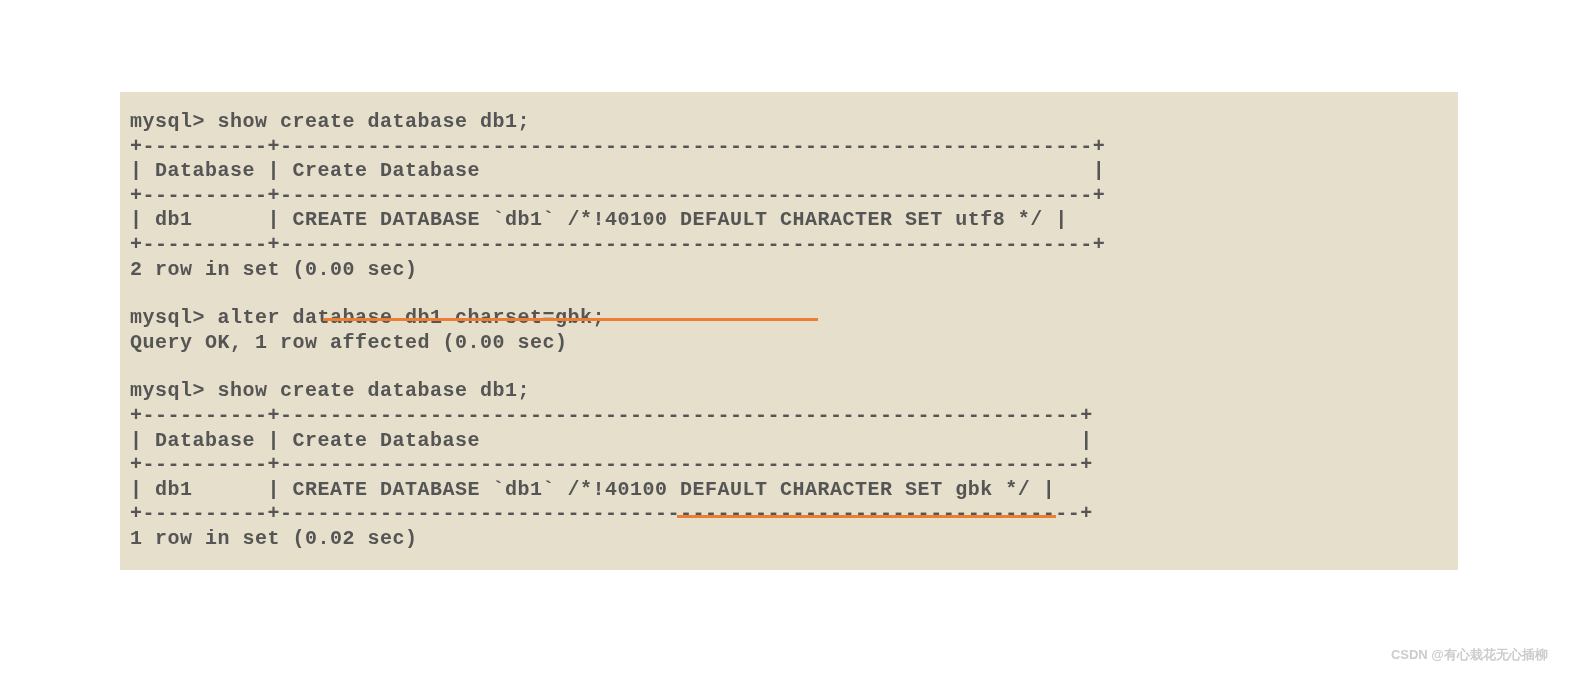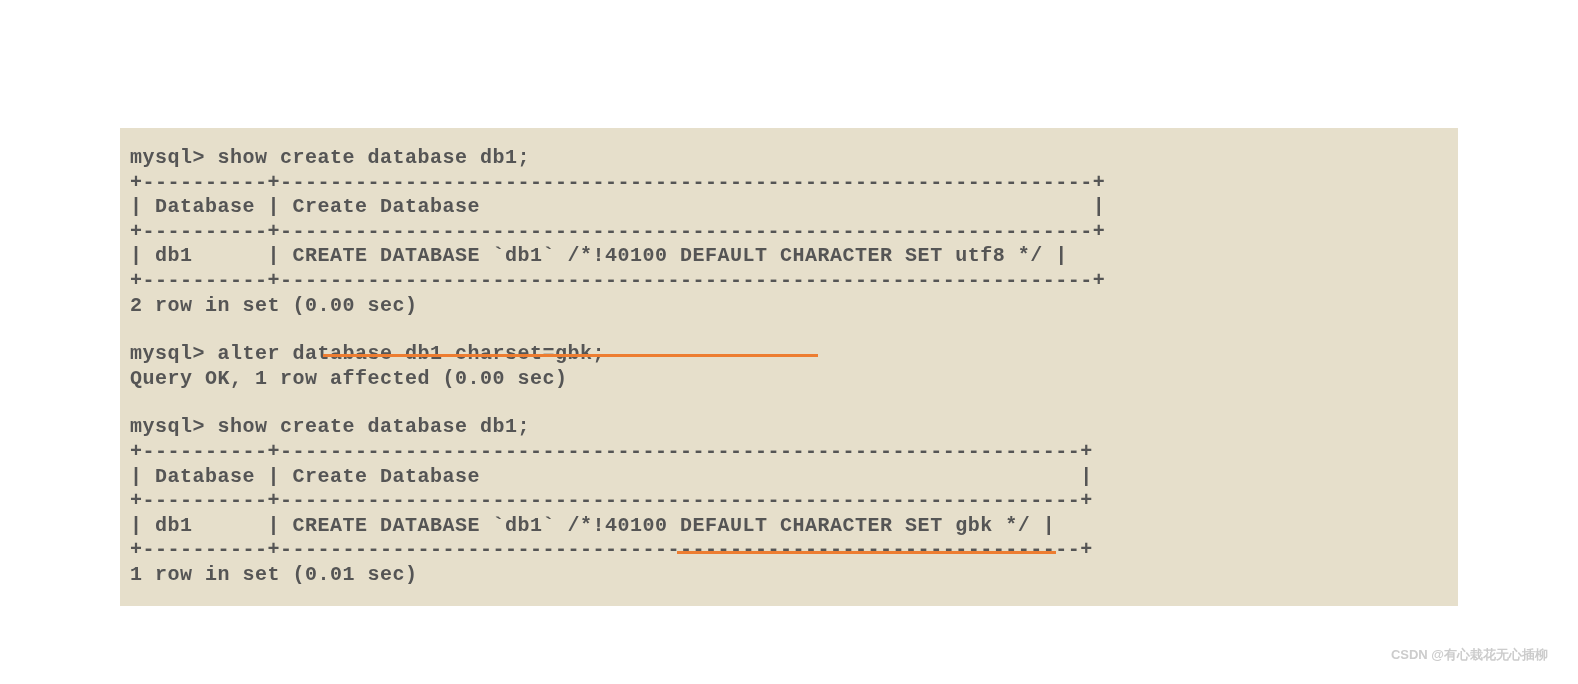--- a/index.html
+++ b/index.html
@@ -11,21 +11,21 @@
       background: #ffffff;
       font-family: 'Courier New', monospace;
       padding: 20px;
       width: 1578px;
       height: 684px;
       position: relative;
     }
     .terminal {
       background: #e6dfcb;
       padding: 18px 10px;
-      margin: 108px 100px 0 100px;
+      margin: 72px 100px 0 100px;
       position: relative;
     }
     .line {
       font-family: 'Courier New', 'DejaVu Sans Mono', monospace;
       font-size: 20px;
       color: #555555;
       font-weight: bold;
       white-space: pre;
       line-height: 1.23;
       letter-spacing: 0.5px;
@@ -73,19 +73,19 @@
   <div class="blank-line"></div>
   <div class="line">mysql&gt; alter database db1 charset=gbk;</div>
   <div class="line">Query OK, 1 row affected (0.00 sec)</div>
   <div class="blank-line"></div>
   <div class="line">mysql&gt; show create database db1;</div>
   <div class="line">+----------+----------------------------------------------------------------+</div>
   <div class="line">| Database | Create Database                                                |</div>
   <div class="line">+----------+----------------------------------------------------------------+</div>
   <div class="line">| db1      | CREATE DATABASE `db1` /*!40100 DEFAULT CHARACTER SET gbk */ |</div>
   <div class="line">+----------+----------------------------------------------------------------+</div>
-  <div class="line">1 row in set (0.01 sec)</div>
+  <div class="line">1 row in set (0.02 sec)</div>
 
   <div class="underline-1"></div>
   <div class="underline-2"></div>
 </div>
 
 <div class="watermark">CSDN @有心栽花无心插柳</div>
 
 </body></html>

